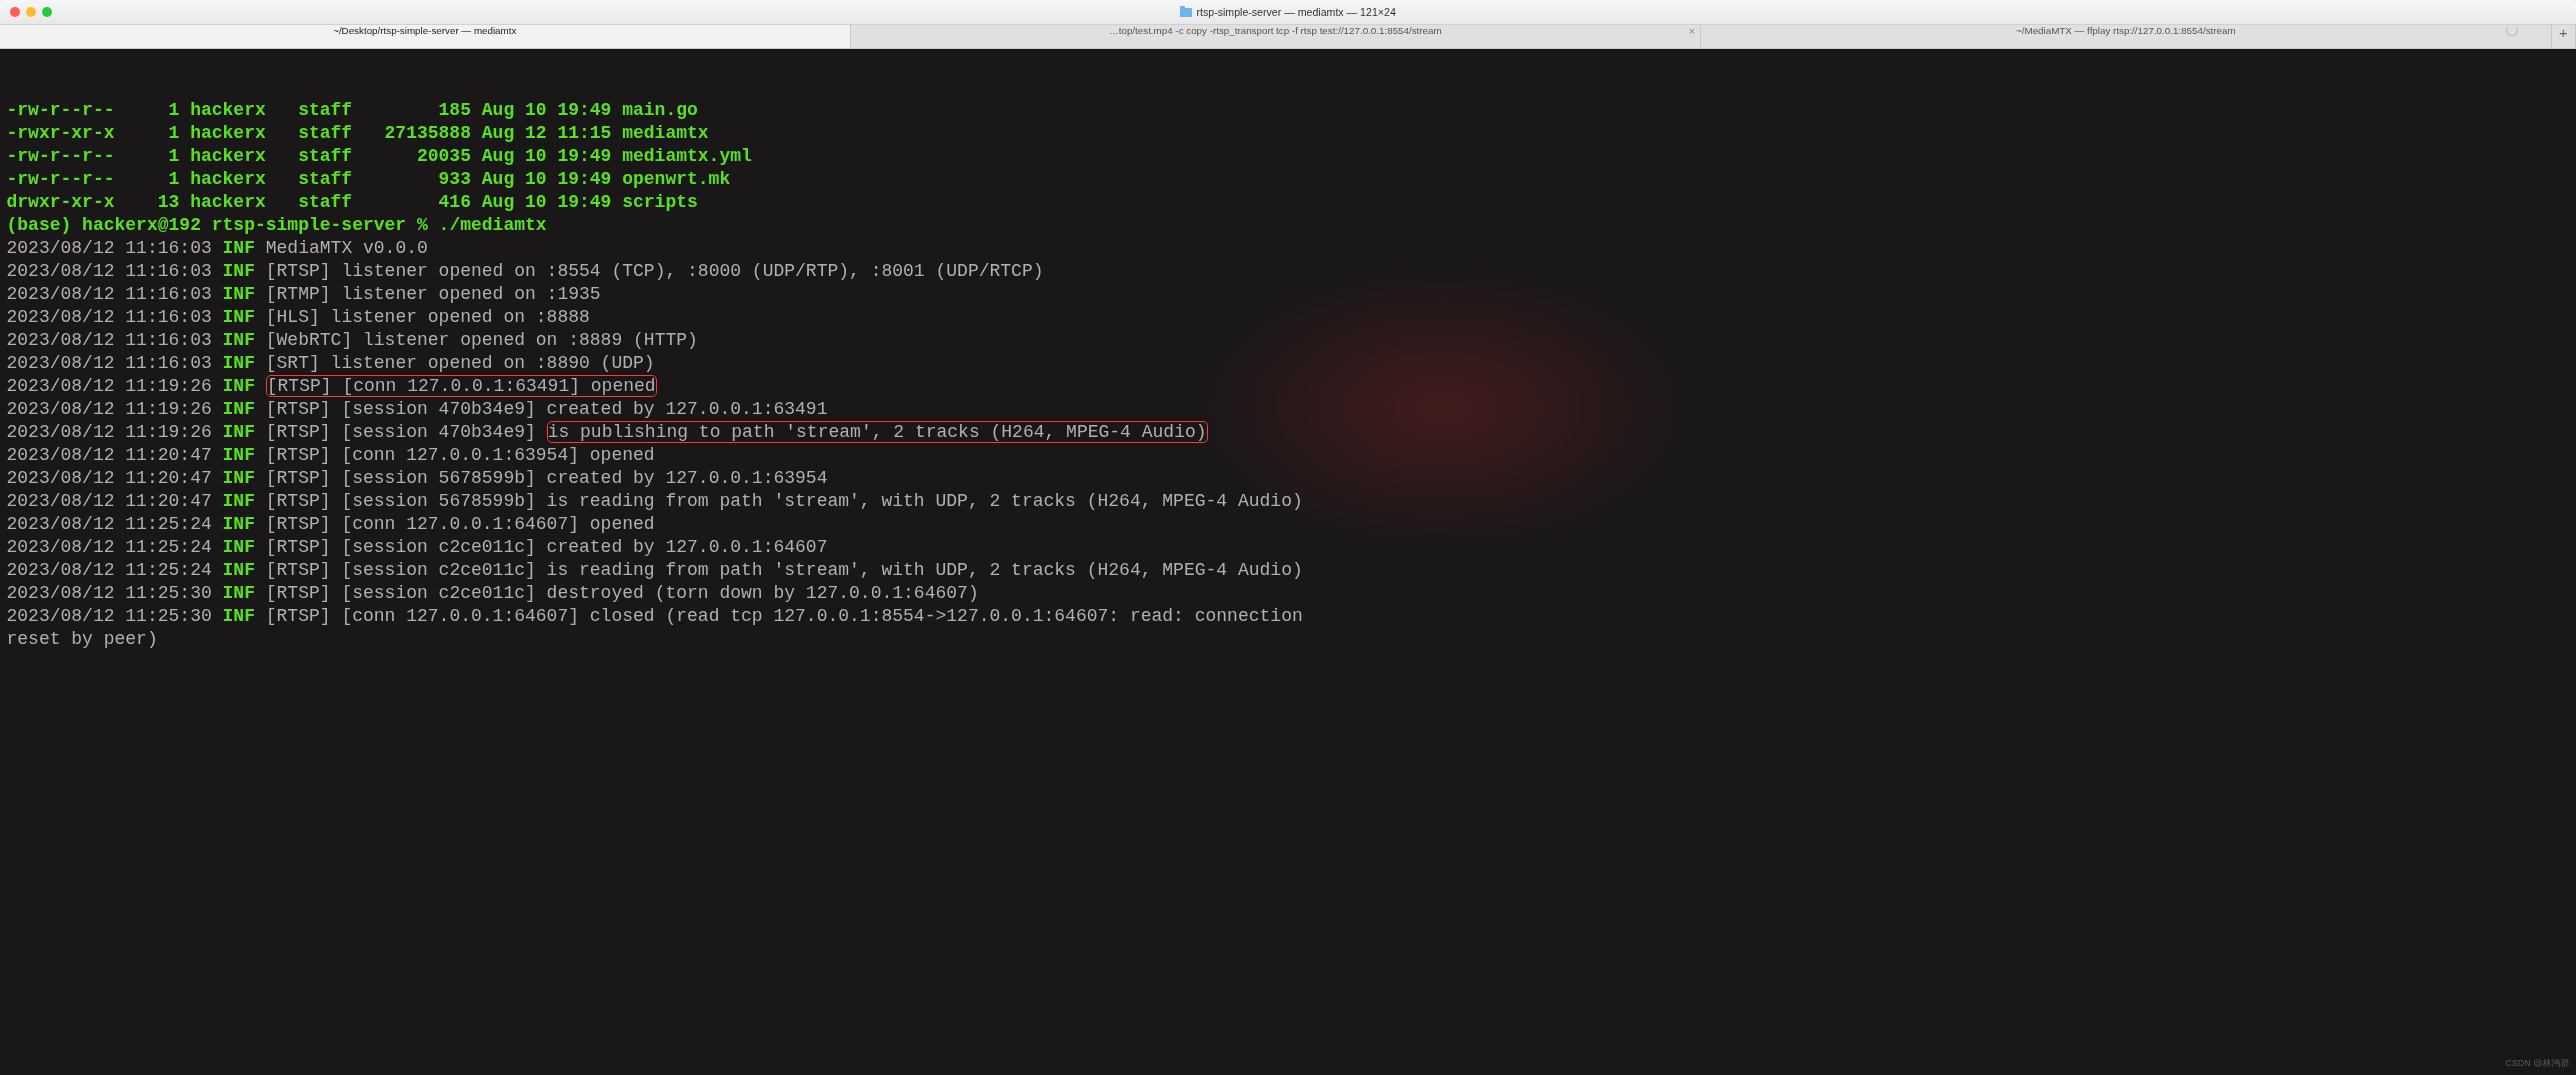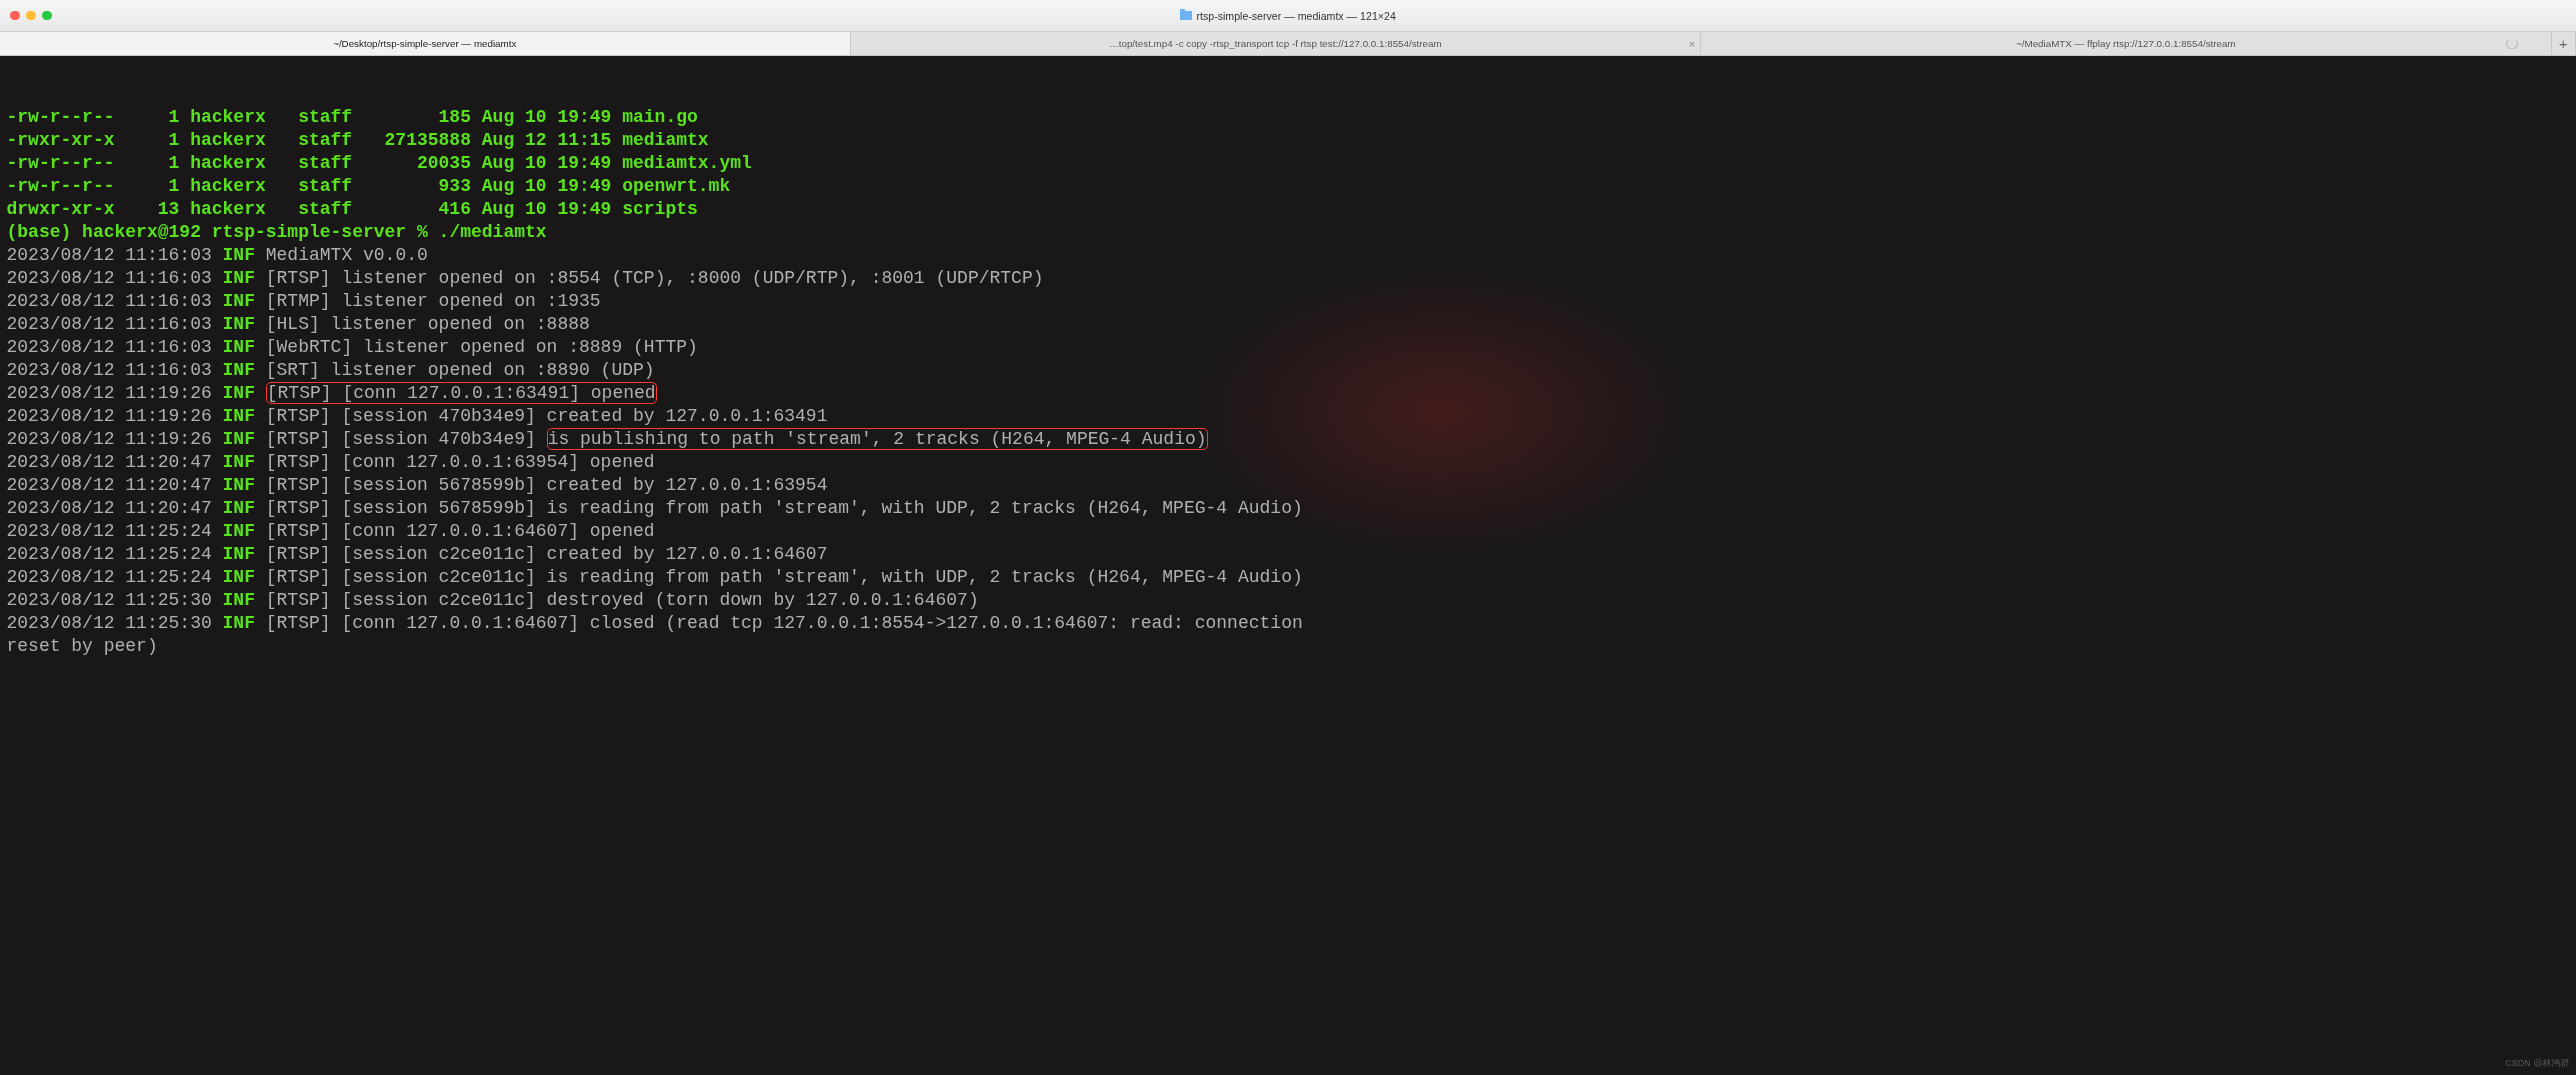--- a/index.html
+++ b/index.html
@@ -11,21 +11,21 @@
     .window {
       background: #fff;
       border-radius: 8.1px 8.1px 0 0;
       overflow: hidden;
       width: 100%;
       height: 100vh;
       display: flex;
       flex-direction: column;
     }
     .titlebar {
-      height: 32px;
+      height: 25px;
       background: linear-gradient(#f6f6f6, #e8e8e8);
       display: flex;
       align-items: center;
       padding: 0 24px;
       border-bottom: 0.8px solid #d0d0d0;
       position: relative;
     }
     .traffic-lights { display: flex; gap: 6.5px; position: absolute; left: 9.8px; }
     .light { width: 9.8px; height: 9.8px; border-radius: 50%; }
     .light.red { background: #ff5f57; }
@@ -38,21 +38,21 @@
     .tabbar {
       display: flex;
       background: #e0e0e0;
       border-bottom: 0.8px solid #c8c8c8;
       height: 24.4px;
       align-items: stretch;
     }
     .tab {
       flex: 1;
       display: flex;
-      align-items: center;
+      align-items: flex-start;
       justify-content: center;
       padding: 0 11px;
       font-size: 9.8px;
       color: #555;
       border-right: 0.8px solid #c8c8c8;
       cursor: pointer;
       white-space: nowrap;
       overflow: hidden;
       text-overflow: ellipsis;
       position: relative;

